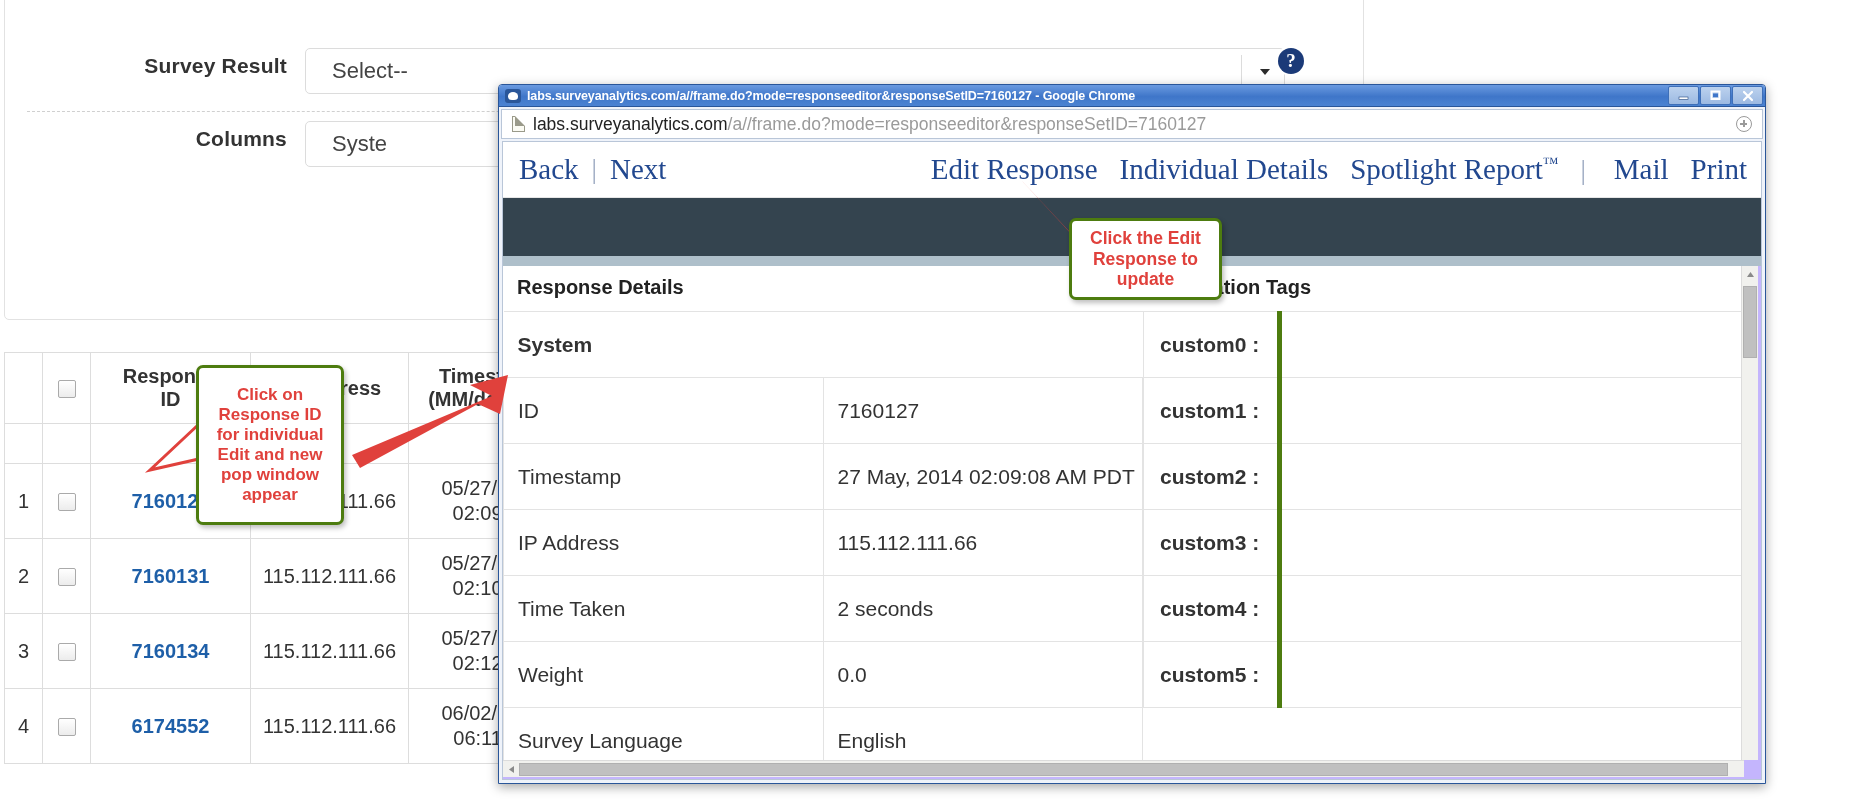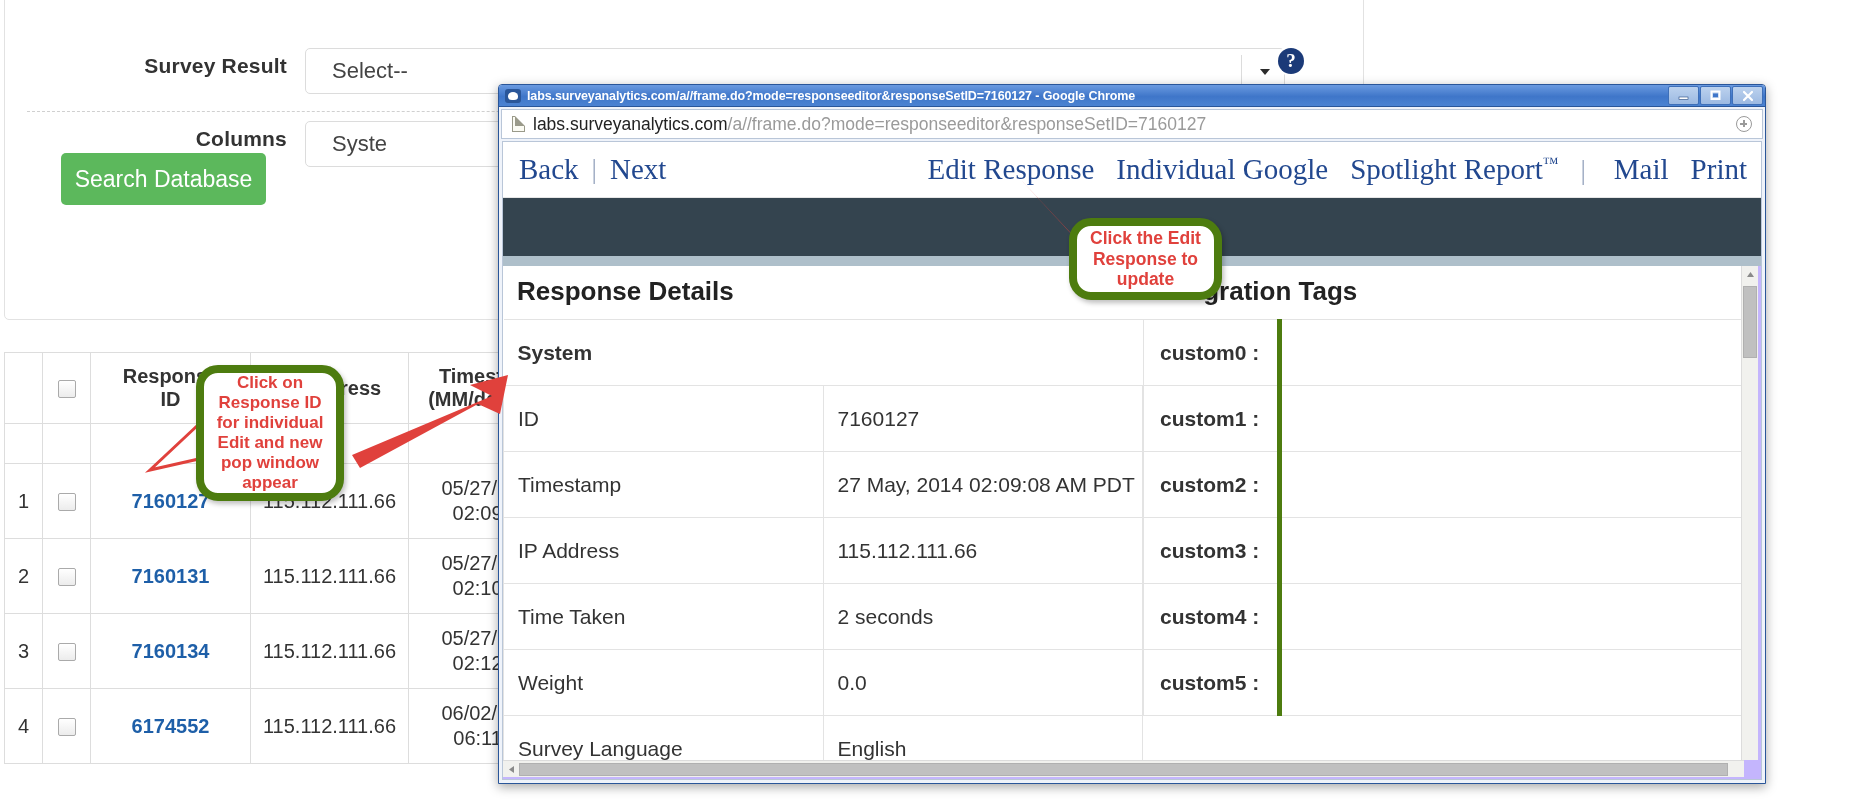--- a/index.html
+++ b/index.html
@@ -213,21 +213,21 @@
   .panels {
     position: absolute; left: 0; right: 17px; top: 124px; bottom: 19px;
     overflow: hidden; background: #ffffff;
     display: flex;
   }
   .panel { position: relative; }
   .panel-left  { width: 640px; flex: 0 0 640px; }
   .panel-right { flex: 1 1 auto; }
 
   .panel-title {
-    font-size: 26px; font-weight: bold; color: #222222;
+    font-size: 20px; font-weight: bold; color: #222222;
     padding: 10px 0 12px 14px;
     font-family: "Liberation Sans", sans-serif;
   }
   .detail-table { width: 100%; border-collapse: collapse; table-layout: fixed; }
   .detail-table td {
     border: 1px solid #e3e3e3;
     font-size: 21px; color: #333333;
     padding: 16px 4px 16px 14px;
     height: 66px; vertical-align: middle;
   }
@@ -261,33 +261,33 @@
   .h-arrow { width: 16px; display:flex; align-items:center; justify-content:center; flex:0 0 16px; }
   .h-thumb {
     flex: 1 1 auto; height: 13px; margin: 0 16px 0 0;
     background: #c0c0c0; border: 1px solid #b0b0b0;
   }
 
   
   .callout {
     position: absolute;
     background: #ffffff;
-    border: 8px solid #4d7c0f;
-    border-radius: 22px;
+    border: 3px solid #4d7c0f;
+    border-radius: 7px;
     color: #e0413c;
     font-weight: bold;
     text-align: center;
     font-family: "Liberation Sans", sans-serif;
     box-shadow: 2px 3px 5px rgba(0,0,0,.25);
     z-index: 40;
     display: flex; align-items: center; justify-content: center;
     line-height: 1.18;
   }
   #callout-response-id {
-    left: 196px; top: 365px; width: 148px; height: 136px;
+    left: 196px; top: 365px; width: 148px; height: 160px;
     font-size: 17px; padding: 4px 8px;
   }
   #callout-edit-response {
     left: 1069px; top: 218px; width: 153px; height: 82px;
     font-size: 17.5px; padding: 4px 8px;
   }
   .annot-svg { position: absolute; inset: 0; pointer-events: none; z-index: 35; }
 </style>
 </head>
 <body>
@@ -310,21 +310,20 @@
 
       <div class="form-row" style="left:0; top:189px;">
         <div class="form-label">Columns</div>
         <div class="form-field">
           <span>Syste</span>
         </div>
       </div>
 
       <div class="dashed-sep"></div>
 
-      <button class="search-btn">Search Database</button>
     </div>
 
     <table class="results-table">
       <colgroup>
         <col class="col-num">
           <col class="col-chk">
           <col class="col-rid">
         <col class="col-ip">
           <col class="col-ts">
           <col class="col-rest">
@@ -441,21 +440,21 @@
 
     <div class="win-content">
 
       <div class="nav-bar">
         <span class="nav-link">Back</span>
         <span class="nav-sep">|</span>
         <span class="nav-link">Next</span>
 
         <span class="nav-right">
           <span class="nav-link">Edit Response</span>
-          <span class="nav-link">Individual Google</span>
+          <span class="nav-link">Individual Details</span>
           <span class="nav-link"><span>Spotlight Report</span><span class="tm">™</span></span>
           <span class="nav-sep">|</span>
           <span class="nav-link">Mail</span>
           <span class="nav-link">Print</span>
         </span>
       </div>
 
       <div class="dark-band"></div>
       <div class="light-band"></div>
 

